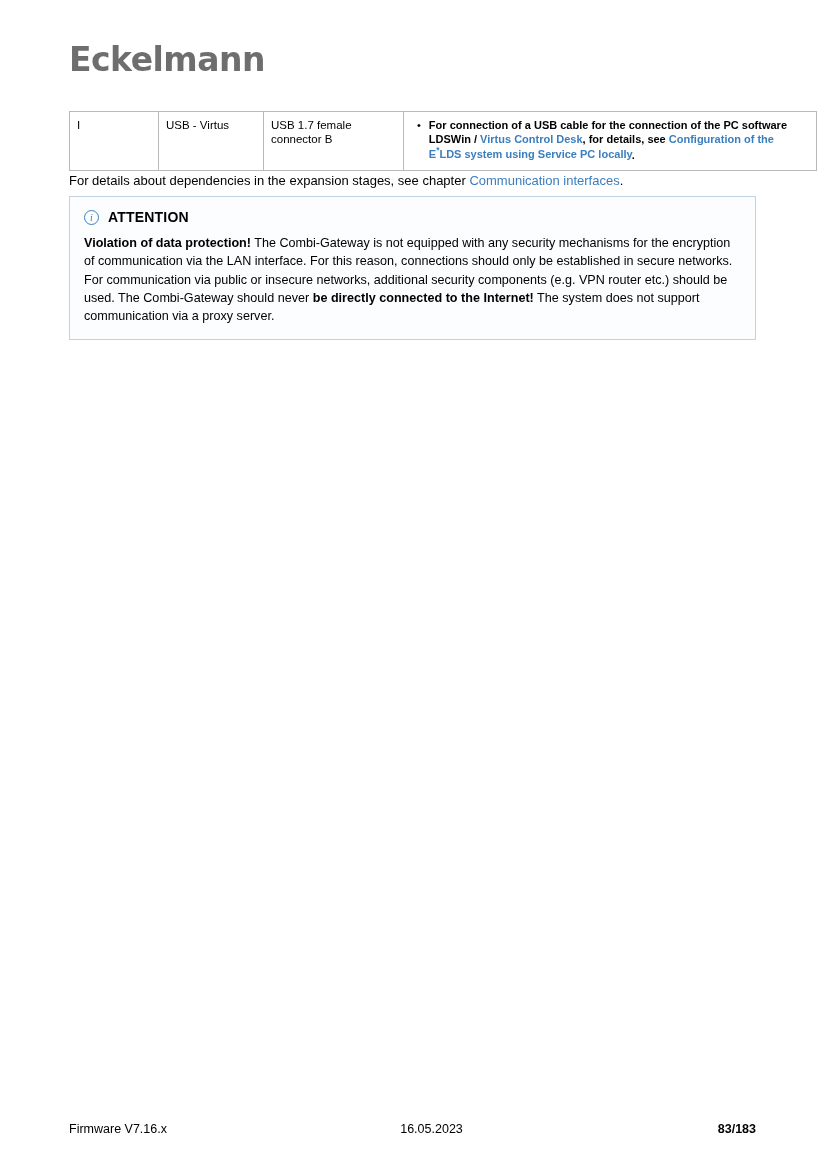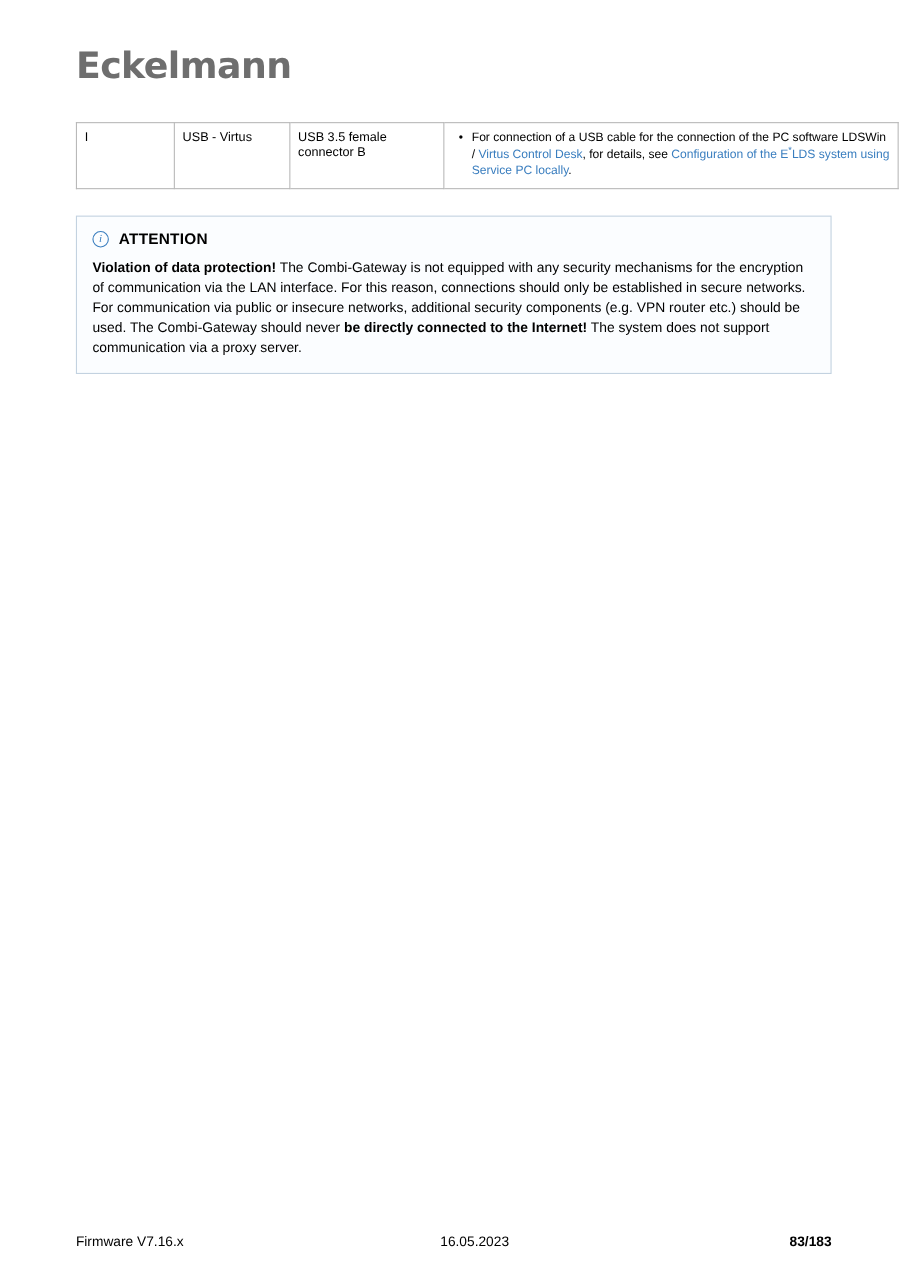--- a/index.html
+++ b/index.html
@@ -58,20 +58,21 @@
   }
   .bullet-dot {
     flex: 0 0 auto;
     line-height: 1.3;
     font-size: 11px;
   }
   .bullet-text {
     flex: 1 1 auto;
     line-height: 1.3;
     font-size: 11px;
+    font-weight: bold;
   }
   a.link, .link {
     color: #3a7ebf;
     text-decoration: none;
   }
   
   .para {
     position: absolute;
     left: 69px;
     top: 172px;
@@ -153,31 +154,32 @@
 
 <div class="page">
 
   <div class="logo">Eckelmann</div>
 
   <table class="tbl">
     <tbody>
       <tr>
         <td class="col-a">I</td>
         <td class="col-b">USB - Virtus</td>
-        <td class="col-c">USB 3.5 female connector B</td>
+        <td class="col-c">USB 1.7 female connector B</td>
         <td class="col-d">
           <div class="bullet-row">
             <span class="bullet-dot">•</span>
             <span class="bullet-text"><span>For connection of a USB cable for the connection of the PC software LDSWin / </span><span class="link">Virtus Control Desk</span><span>, for details, see </span><span class="link">Configuration of the E<sup>*</sup>LDS system using Service PC locally</span><span>.</span></span>
           </div>
         </td>
       </tr>
     </tbody>
   </table>
 
+  <div class="para"><span>For details about dependencies in the expansion stages, see chapter </span><span class="link">Communication interfaces</span><span>.</span></div>
 
   <div class="note">
     <div class="note-head">
       <span class="info-icon">i</span>
       <span class="note-title">ATTENTION</span>
     </div>
     <div class="note-body"><span class="b">Violation of data protection!</span><span> The Combi-Gateway is not equipped with any security mechanisms for the encryption of communication via the LAN interface. For this reason, connections should only be established in secure networks. For communication via public or insecure networks, additional security components (e.g. VPN router etc.) should be used. The Combi-Gateway should never </span><span class="b">be directly connected to the Internet!</span><span> The system does not support communication via a proxy server.</span></div>
   </div>
 
   <div class="footer">

